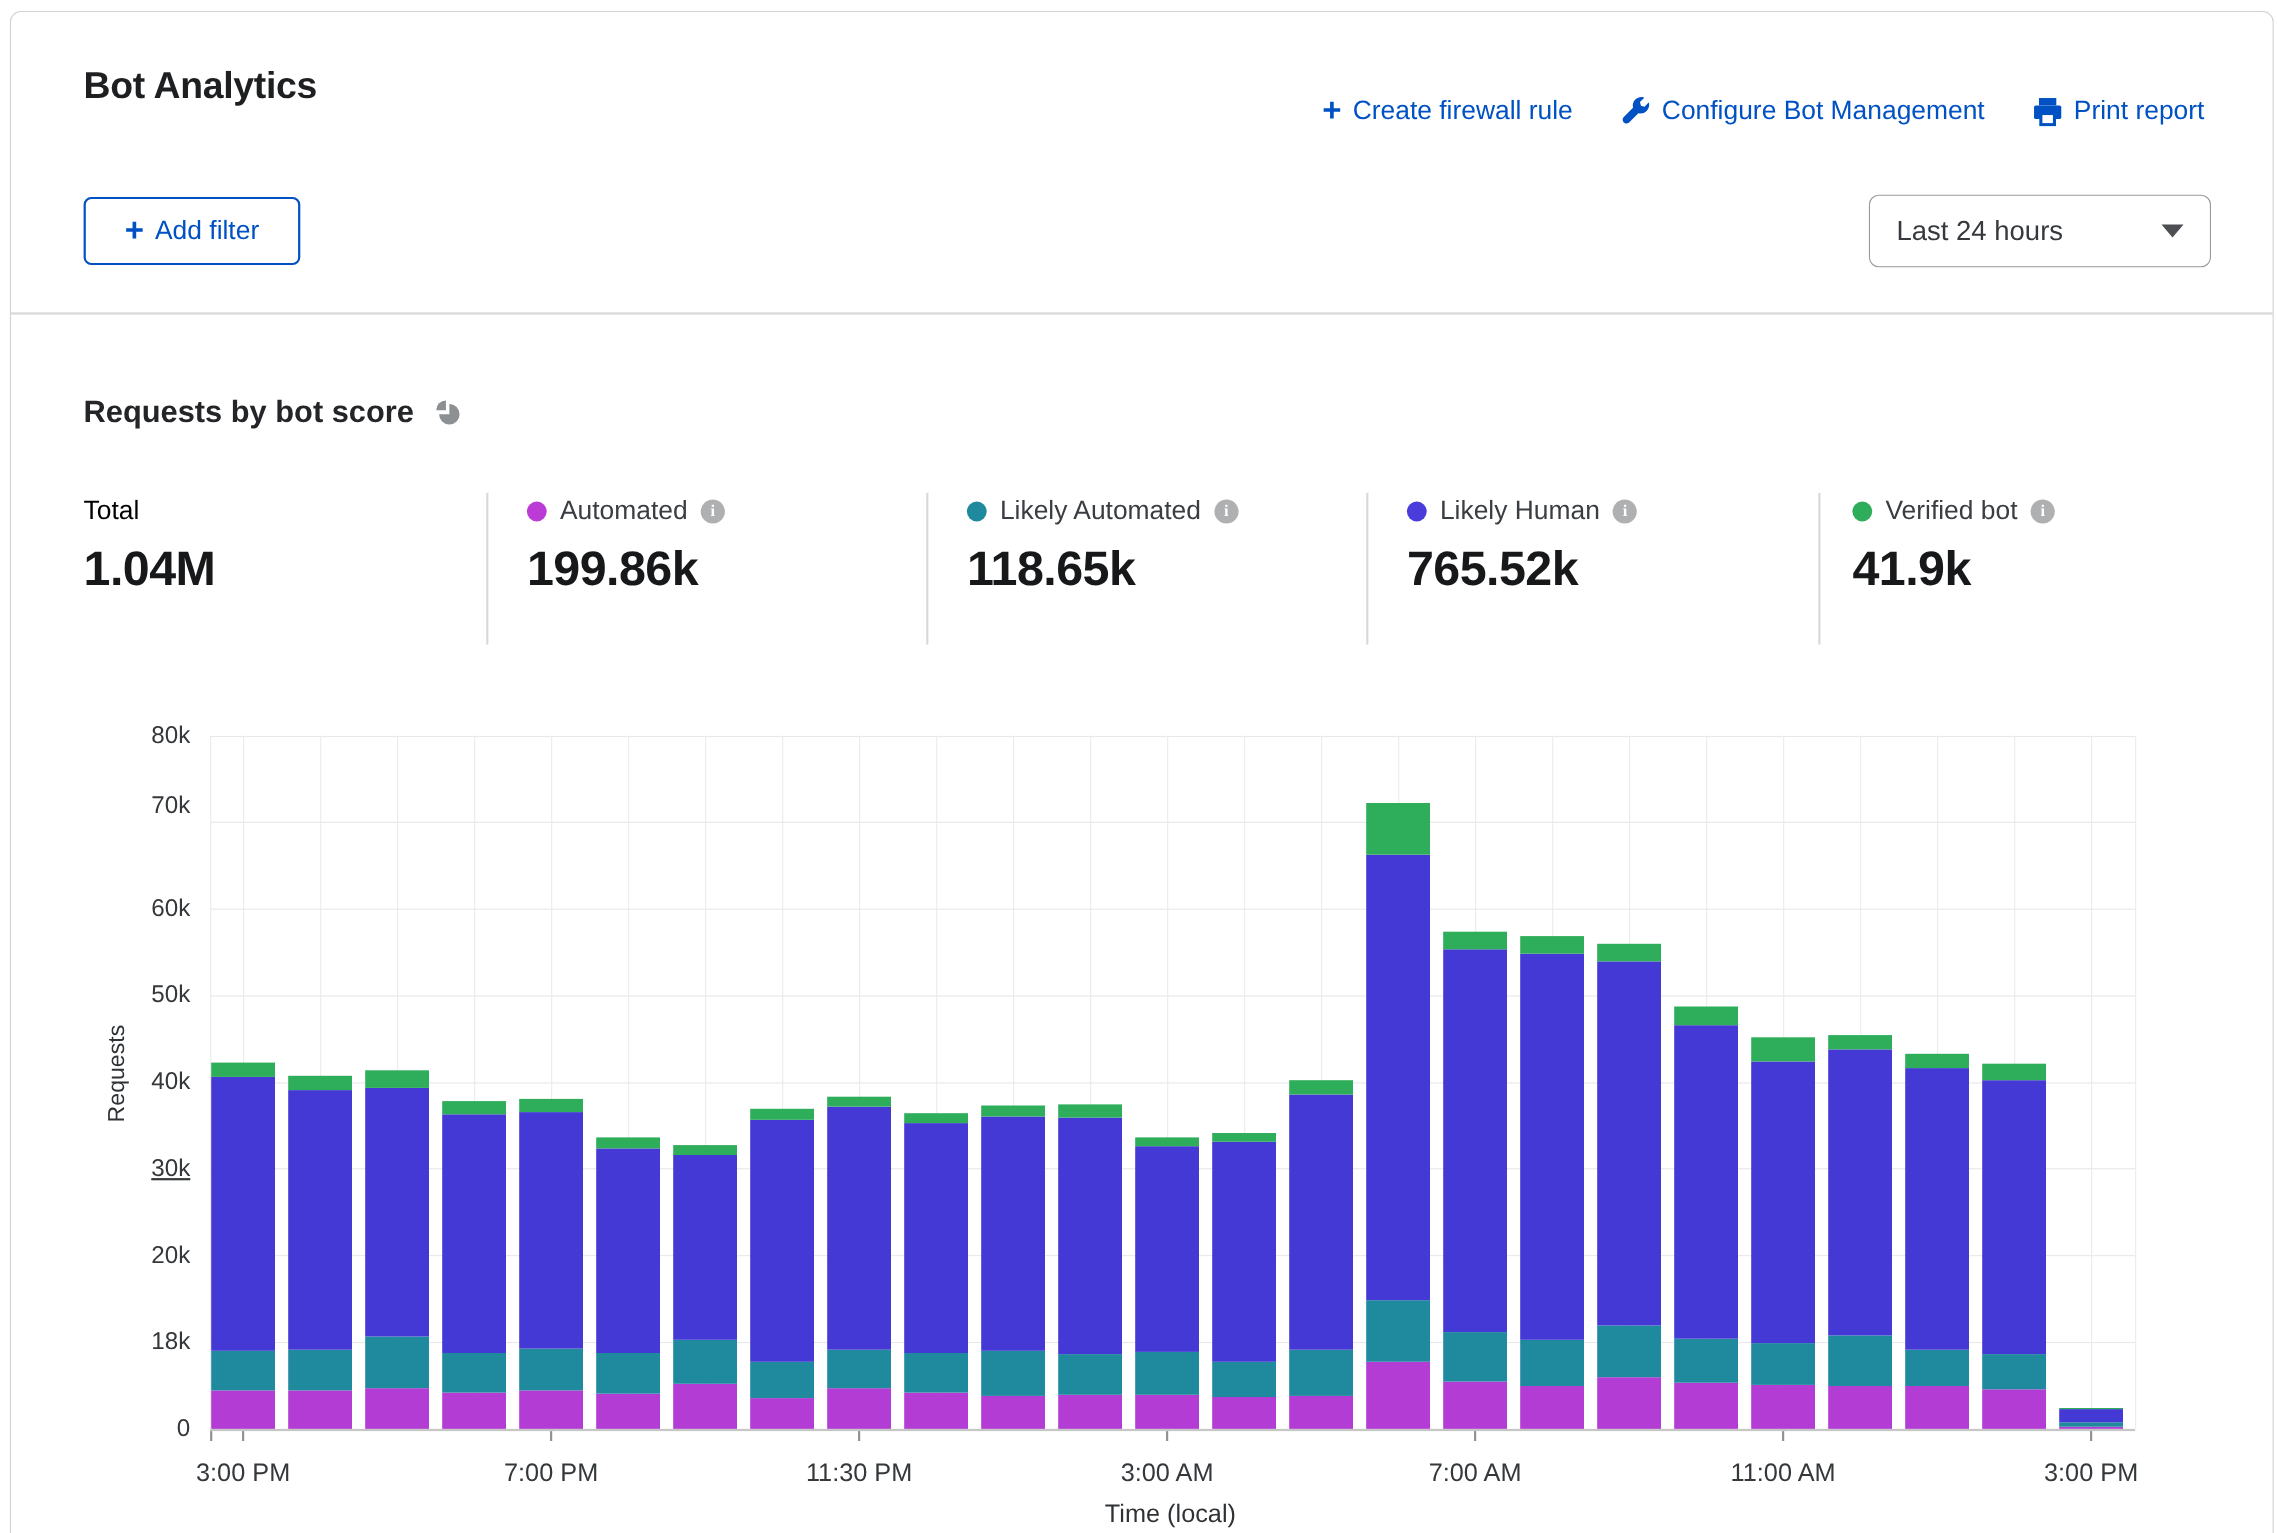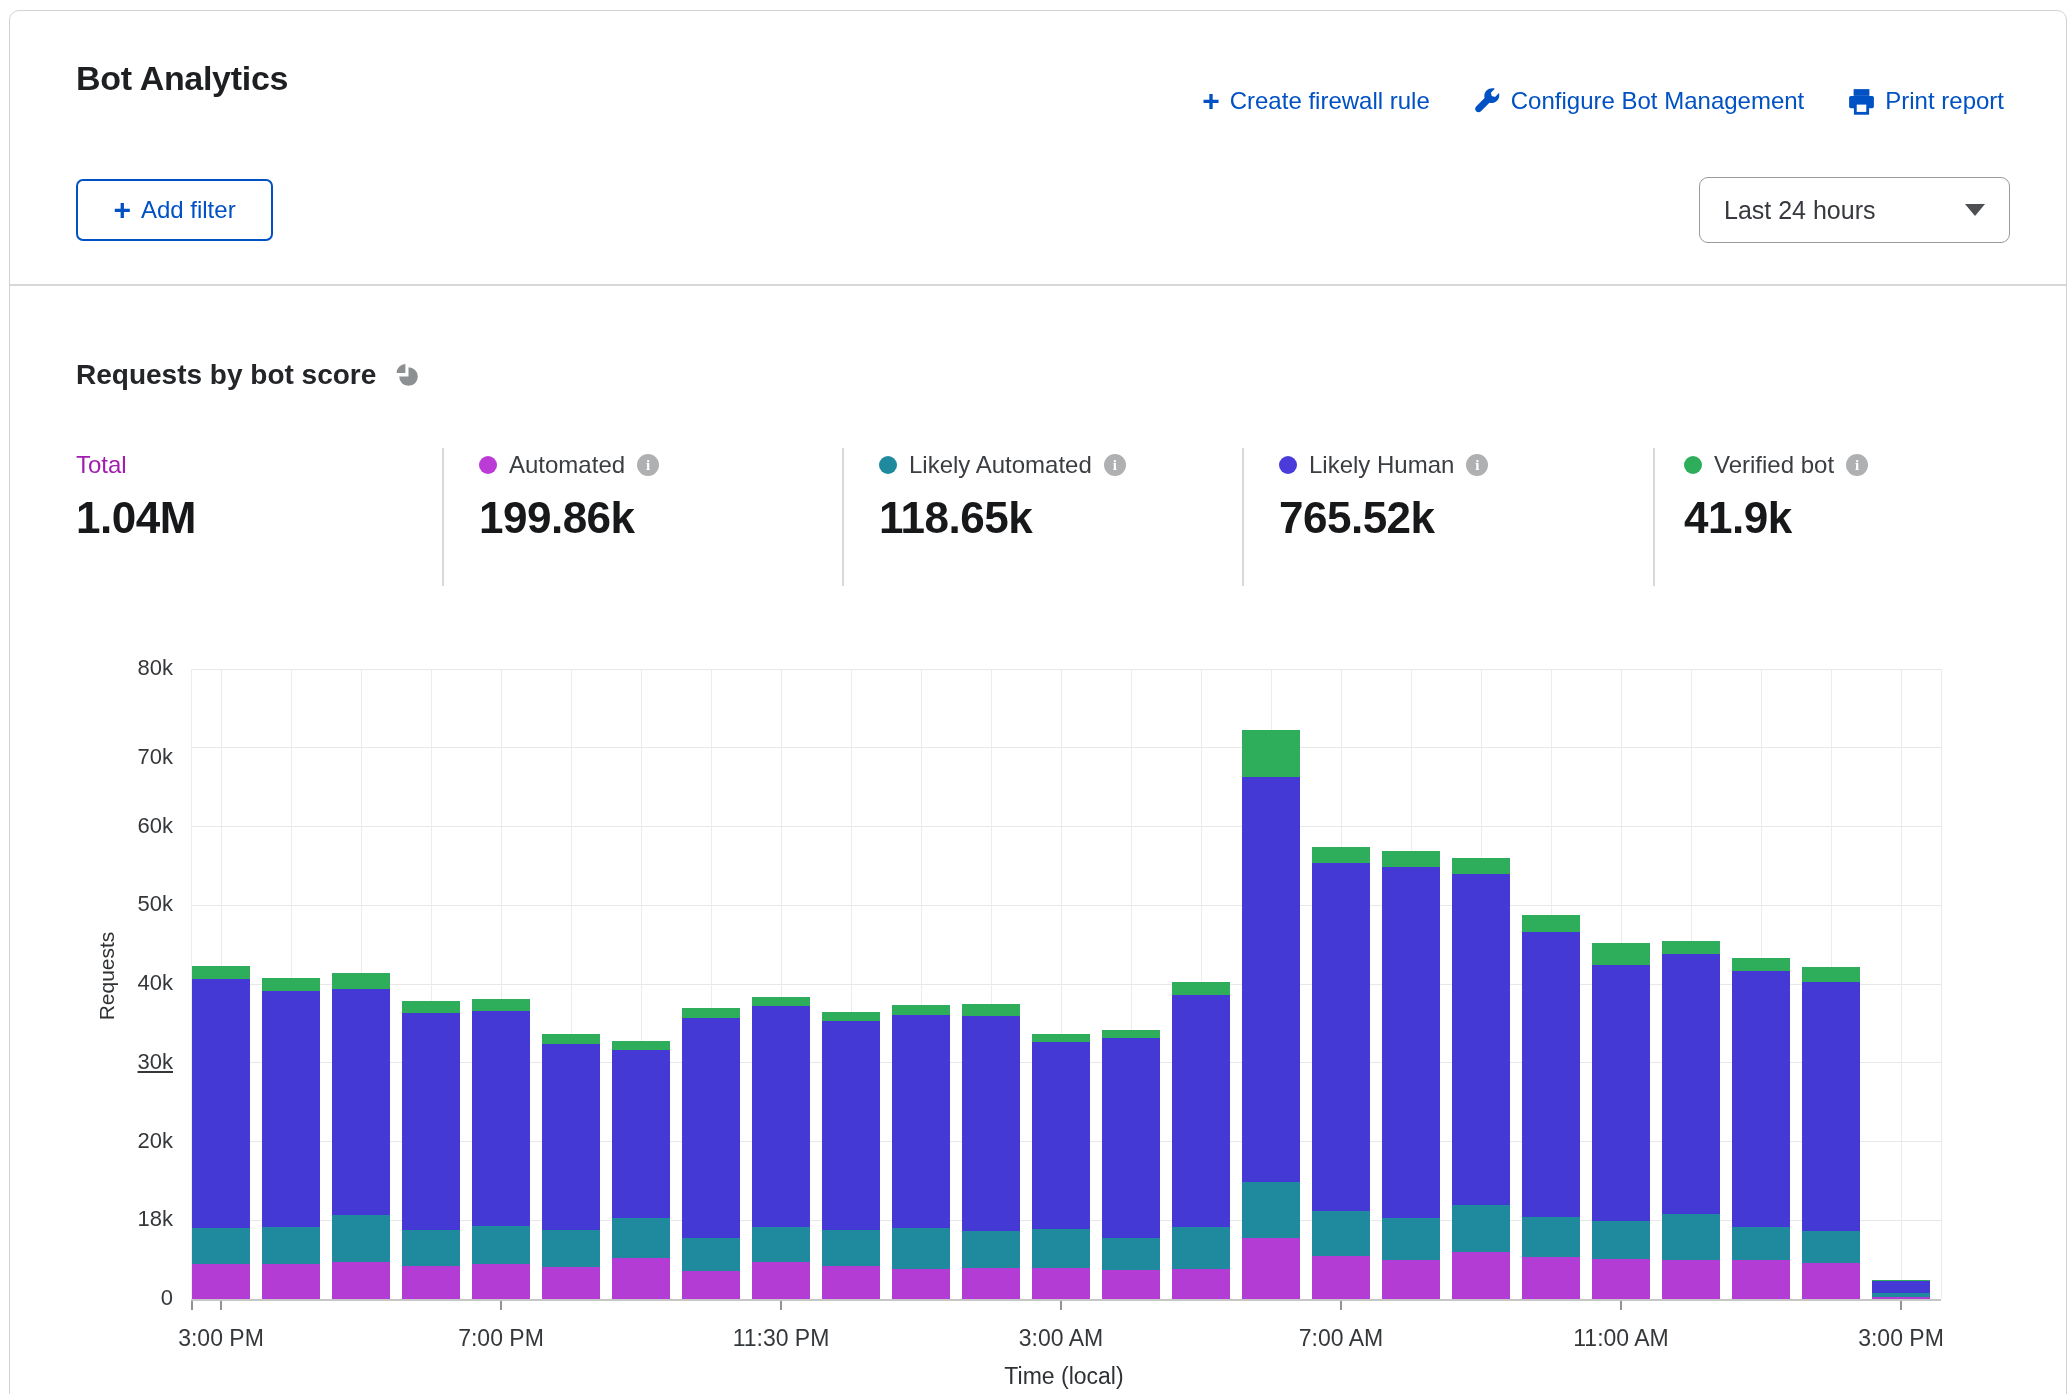--- a/index.html
+++ b/index.html
@@ -100,21 +100,21 @@
     <span style="display:flex">
       <svg width="29" height="29" viewBox="0 0 28 28">
         <path fill="#8d9093" d="M14 6 A 9 9 0 1 1 5 15 L 14 15 Z"></path>
         <path fill="#8d9093" d="M11 3 A 8.5 8.5 0 0 0 2.5 11.5 L 11 11.5 Z"></path>
       </svg>
     </span>
   </div>
 
   <div class="stat-col" style="left:66px">
     <div class="stat-label-row">
-      <span style="color:#a21caf">Total</span>
+      <span style="color:#000000">Total</span>
     </div>
     <div class="stat-value">1.04M</div>
   </div>
 
   <div class="stat-col" style="left:469px">
     <div class="stat-label-row">
       <span class="legend-dot" style="background: rgb(187, 59, 214);"></span>
       <span>Automated</span>
       <span class="info-icon">i</span>
     </div>
@@ -162,21 +162,21 @@
     <div class="ylab" style="left: 83px; top: 1116.5px;">20k</div>
     <div class="hgrid" style="left: 181px; top: 1051.25px; width: 1750px;"></div>
     <div class="ylab" style="left: 83px; top: 1037.75px; text-decoration: underline;">30k</div>
     <div class="hgrid" style="left: 181px; top: 972.5px; width: 1750px;"></div>
     <div class="ylab" style="left: 83px; top: 959px;">40k</div>
     <div class="hgrid" style="left: 181px; top: 893.75px; width: 1750px;"></div>
     <div class="ylab" style="left: 83px; top: 880.25px;">50k</div>
     <div class="hgrid" style="left: 181px; top: 815px; width: 1750px;"></div>
     <div class="ylab" style="left: 83px; top: 801.5px;">60k</div>
     <div class="hgrid" style="left: 181px; top: 736.25px; width: 1750px;"></div>
-    <div class="ylab" style="left: 83px; top: 733px;">70k</div>
+    <div class="ylab" style="left: 83px; top: 708px;">70k</div>
     <div class="hgrid" style="left: 181px; top: 657.5px; width: 1750px;"></div>
     <div class="ylab" style="left: 83px; top: 644px;">80k</div>
     <div class="vgrid" style="left: 210.5px; top: 658px; height: 630px;"></div>
     <div class="vgrid" style="left: 280.5px; top: 658px; height: 630px;"></div>
     <div class="vgrid" style="left: 350.5px; top: 658px; height: 630px;"></div>
     <div class="vgrid" style="left: 420.5px; top: 658px; height: 630px;"></div>
     <div class="vgrid" style="left: 490.5px; top: 658px; height: 630px;"></div>
     <div class="vgrid" style="left: 560.5px; top: 658px; height: 630px;"></div>
     <div class="vgrid" style="left: 630.5px; top: 658px; height: 630px;"></div>
     <div class="vgrid" style="left: 700.5px; top: 658px; height: 630px;"></div>

